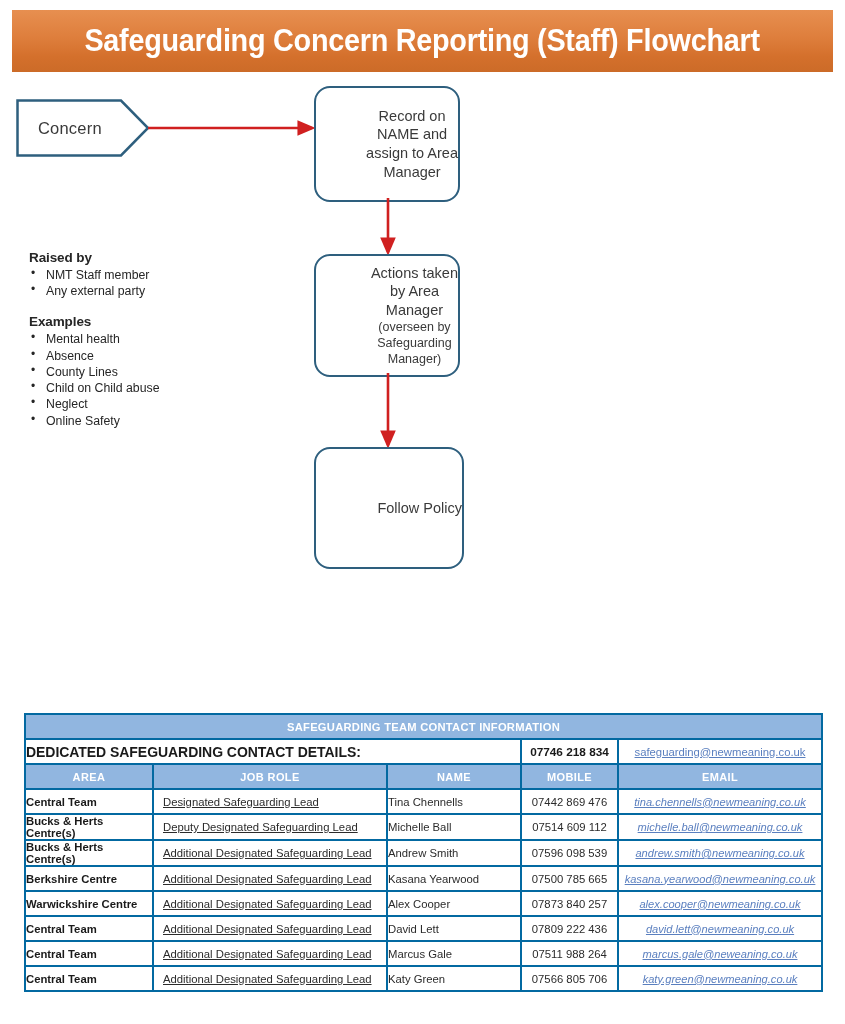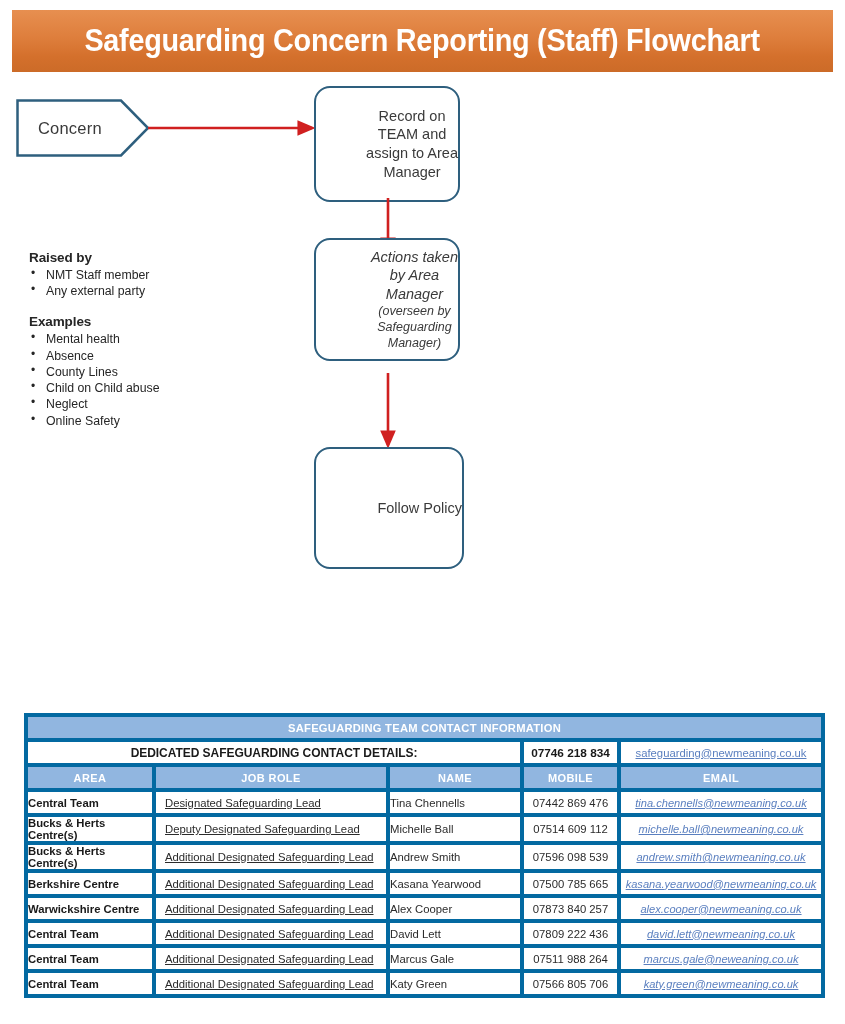--- a/index.html
+++ b/index.html
@@ -55,21 +55,21 @@
     display: flex;
     align-items: center;
     justify-content: flex-end;
     text-align: center;
     color: #3a3a3a;
     font-size: 14.5px;
     line-height: 1.28;
   }
 
   #node-record  { left: 314px; top: 14px;  width: 146px; height: 116px; }
-  #node-actions { left: 314px; top: 166px; width: 146px; height: 123px; font-style: italic; }
+  #node-actions { left: 314px; top: 182px; width: 146px; height: 123px; }
   #node-policy  { left: 314px; top: 375px; width: 150px; height: 122px; }
 
   .node-sub { font-size: 12.5px; }
 
   
   #node-concern {
     position: absolute;
     left: 16px;
     top: 27px;
     width: 134px;
@@ -130,39 +130,38 @@
   
   #contact-table {
     position: absolute;
     left: 24px;
     top: 713px;
     width: 797px;
     border-collapse: collapse;
     table-layout: fixed;
   }
   #contact-table td {
-    border: 4px solid #0369a1;
+    border: 2px solid #0369a1;
     padding: 0;
     height: 25px;
     vertical-align: middle;
     box-sizing: border-box;
   }
 
   .tbl-title {
     background: #91b6e0;
     color: #ffffff;
     text-align: center;
     font-size: 11.2px;
     font-weight: bold;
     letter-spacing: 0.25px;
   }
   .tbl-dedicated {
     background: #ffffff;
-    text-align: center;
-    font-size: 12px;
+    font-size: 14px;
     font-weight: bold;
     color: #1a1a1a;
     letter-spacing: -0.05px;
   }
   .tbl-phone {
     background: #ffffff;
     text-align: center;
     font-size: 11.8px;
     font-weight: bold;
     color: #1a1a1a;
@@ -236,21 +235,21 @@
       <marker id="ah1" markerWidth="7" markerHeight="7" refX="5.6" refY="3" orient="auto">
         <polygon points="0,0 7,3 0,6" fill="#d02020"></polygon>
       </marker>
     </defs>
     <line x1="0" y1="12" x2="164" y2="12" stroke="#d02020" stroke-width="2.6" marker-end="url(#ah1)"></line>
   </svg>
 
   <div id="node-record" class="node-box">
     <div>
       <div>Record on</div>
-      <div>TEAM and</div>
+      <div>NAME and</div>
       <div>assign to Area</div>
       <div>Manager</div>
     </div>
   </div>
 
   <svg id="arrow-record-actions" class="arrow-svg">
     <defs>
       <marker id="ah2" markerWidth="7" markerHeight="7" refX="5.6" refY="3" orient="auto">
         <polygon points="0,0 7,3 0,6" fill="#d02020"></polygon>
       </marker>

